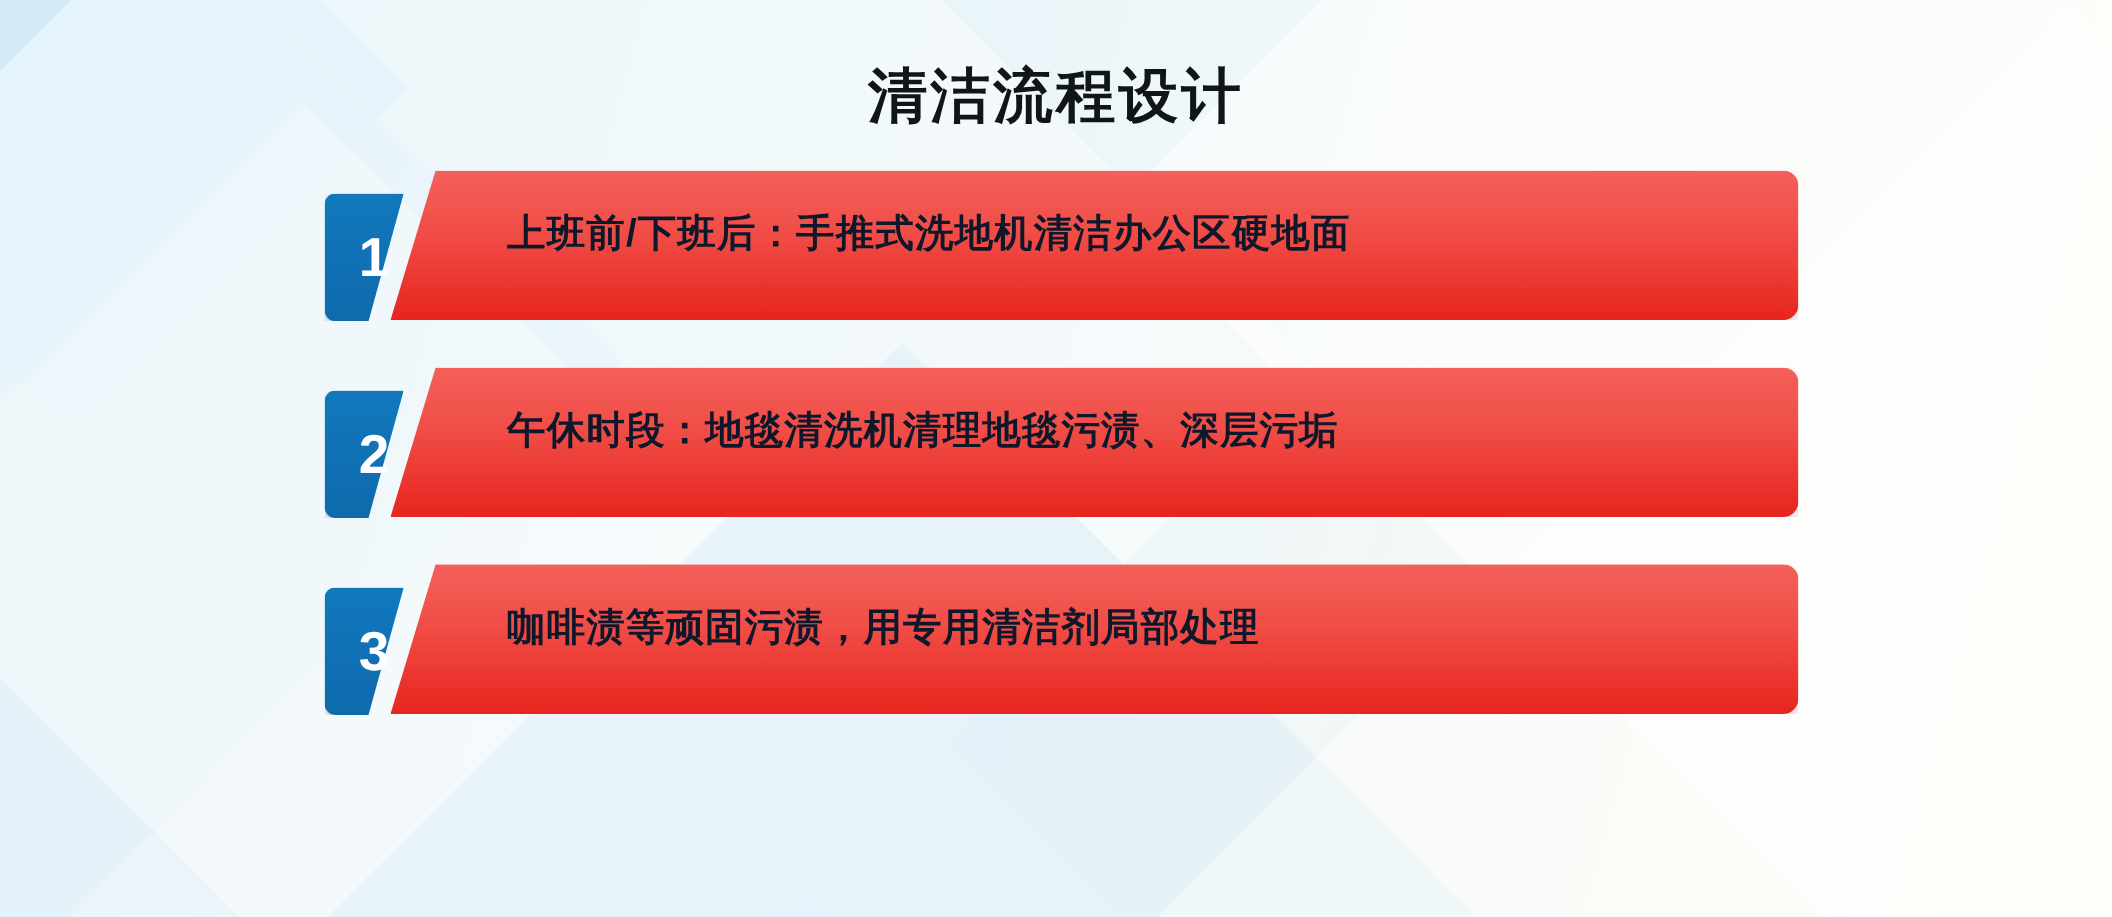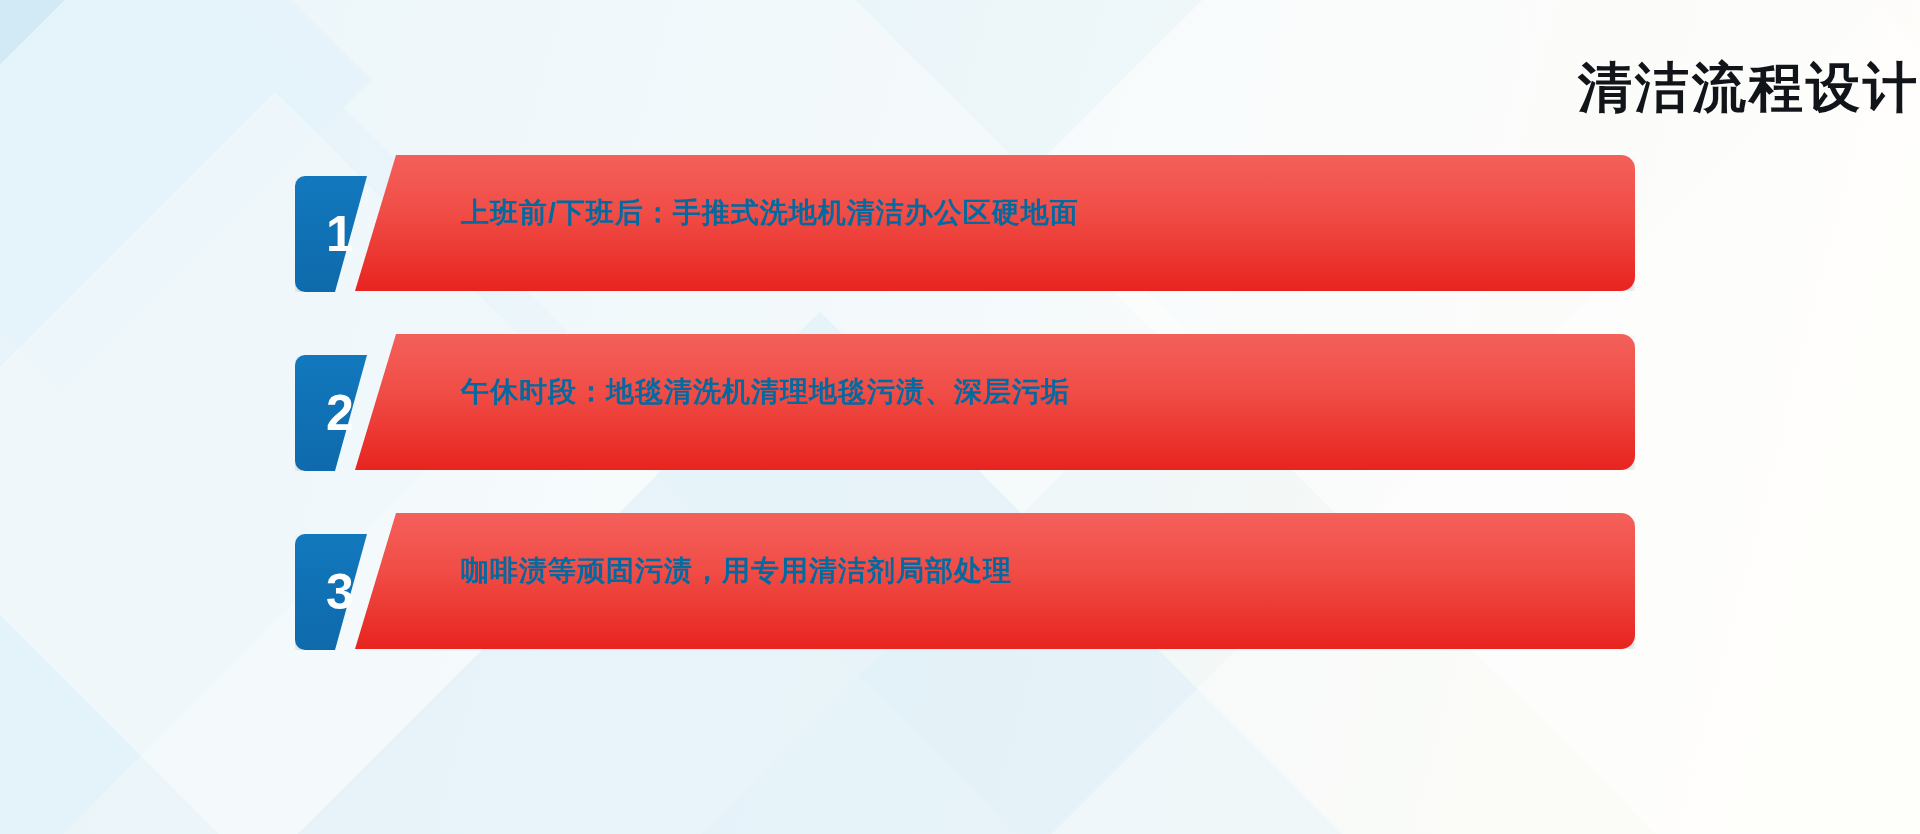--- a/index.html
+++ b/index.html
@@ -55,21 +55,21 @@
     background:rgba(200,228,244,0.45);
     transform:rotate(45deg);
   }
 
   
   .page { position:absolute; inset:0; }
 
   .title {
     position:absolute;
     left:0; right:0; top:58px;
-    text-align:right;
+    text-align:center;
     font-size:54px;
     font-weight:bold;
     color:#111418;
     letter-spacing:3px;
     line-height:1.1;
   }
 
   .steps {
     position:absolute;
     left:295px;
@@ -120,22 +120,22 @@
     box-shadow:0 5px 9px rgba(30,60,90,0.18);
   }
 
   .bar-label {
     position:absolute;
     left:0; top:0;
     width:1302px; height:115px;
     display:flex;
     align-items:center;
     padding-left:128px;
-    color:#0369a1;
-    font-size:28px;
+    color:#0f172a;
+    font-size:35px;
     font-weight:bold;
     letter-spacing:1px;
     z-index:5;
     pointer-events:none;
     white-space:nowrap;
   }
   .bar-wrap { position:absolute; left:38px; top:0; width:1302px; height:136px; }
 </style>
 </head>
 <body>

